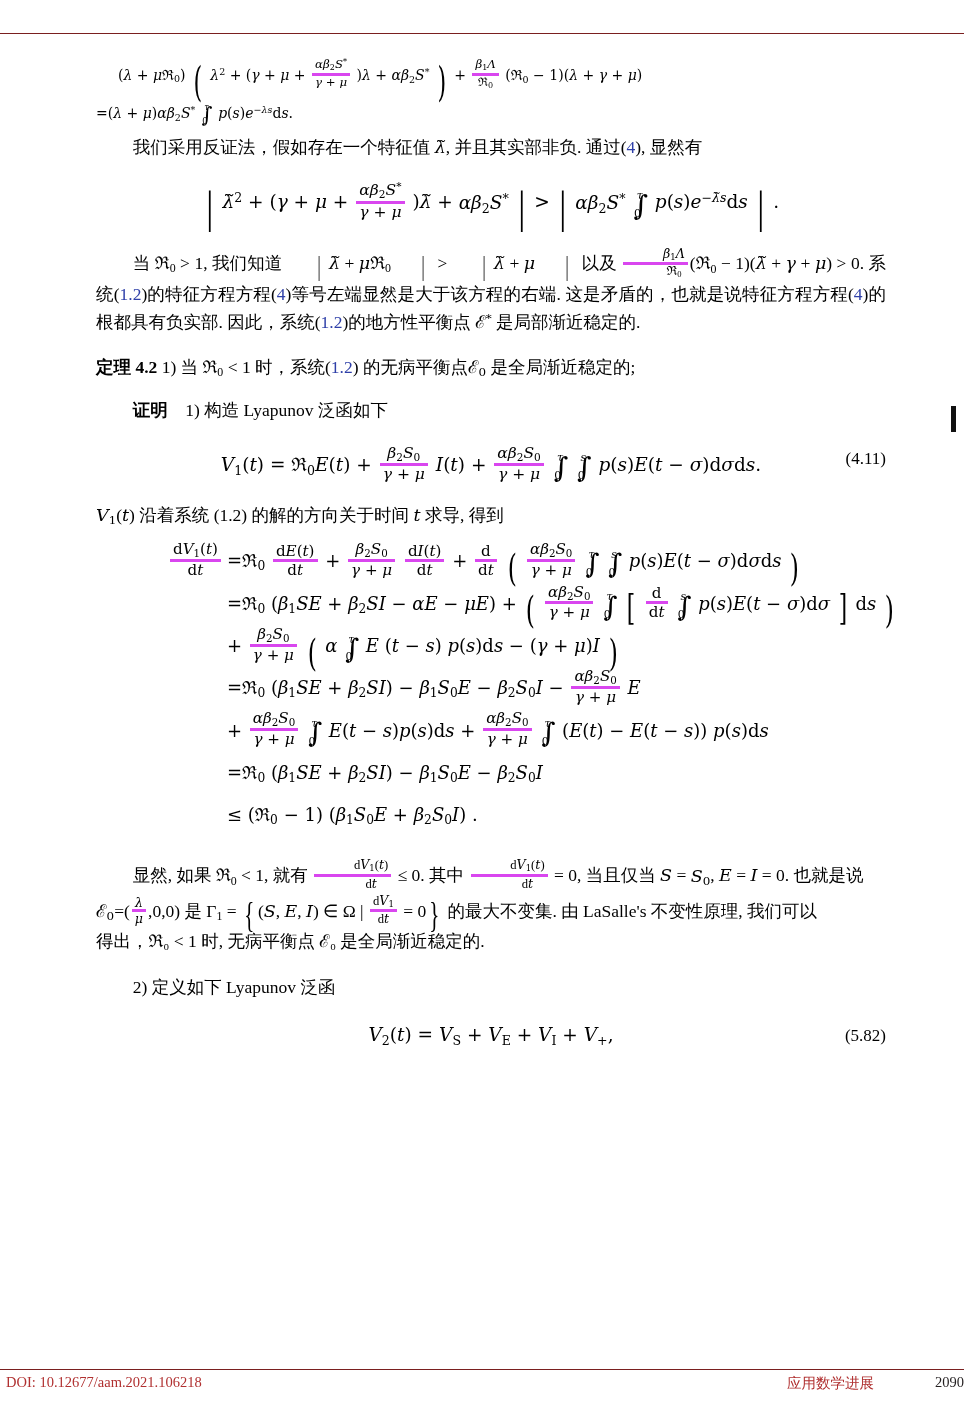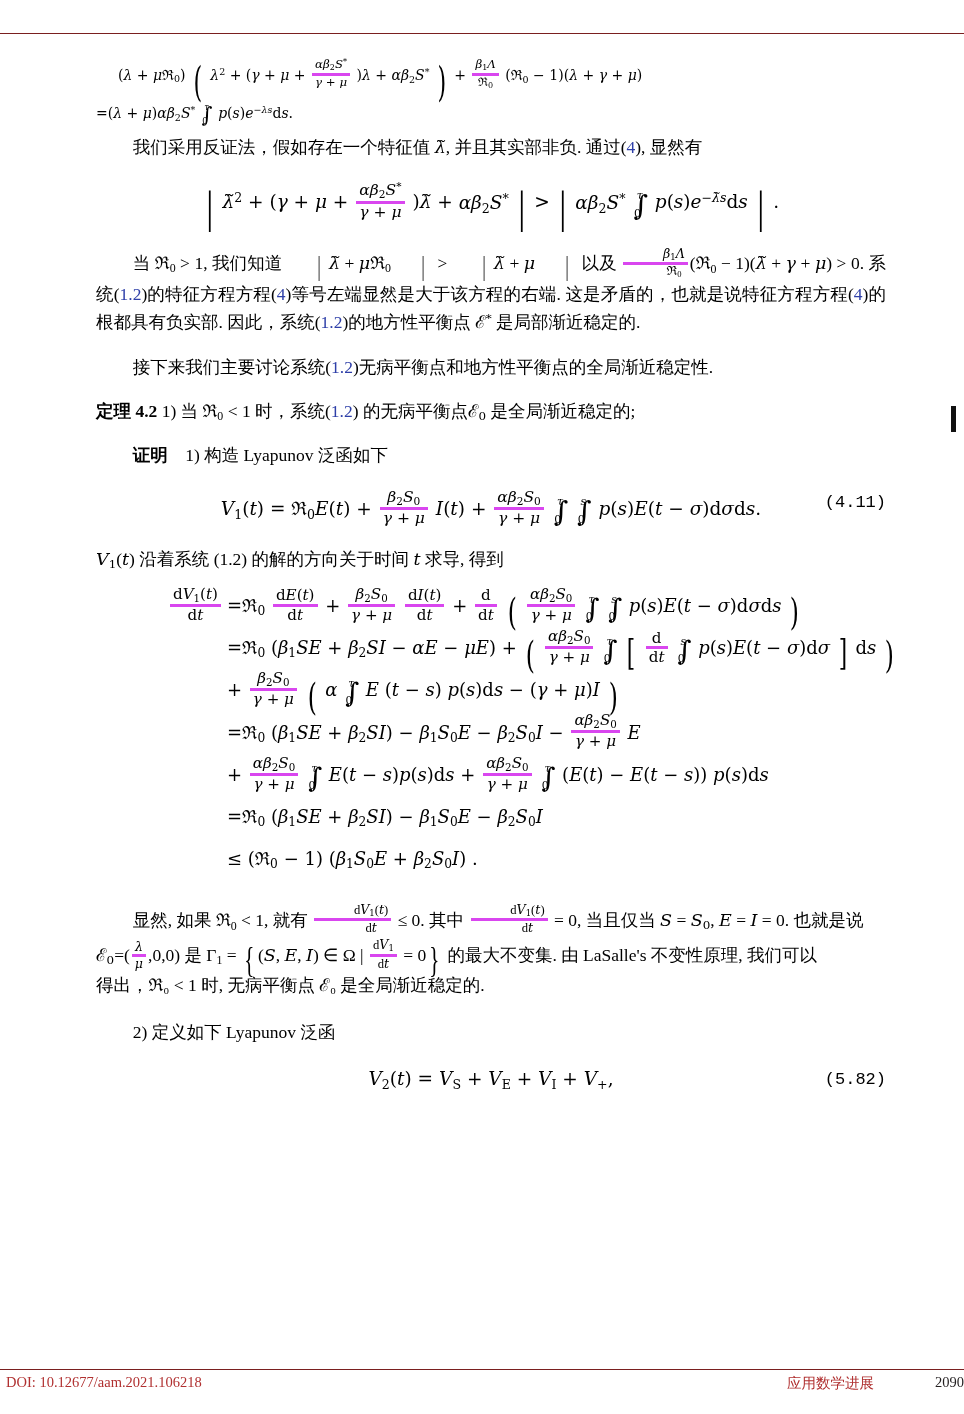--- a/index.html
+++ b/index.html
@@ -119,21 +119,21 @@
     width: 790px;
   }
   .centerline {
     text-align: center;
     font-family: "DejaVu Serif", serif;
     font-size: 18.5px;
   }
   .eqno {
     position: absolute;
     right: 0;
-    font-family: Liberation Mono, monospace;
+    font-family: Liberation Serif, serif;
     font-size: 17px;
     font-style: normal;
   }
   
   .frac {
     display: inline-block;
     vertical-align: -0.52em;
     text-align: center;
     font-size: 0.84em;
     line-height: 1.08;
@@ -290,23 +290,20 @@
     </div>
 
     <p class="para indent gap-md" style="margin-top:26px;">
       当 <span class="up">ℜ<sub>0</sub></span> &gt; 1, 我们知道
       <span class="vbar-sm">|</span><span class="math">λ̃</span><span class="up"> + </span><span class="math">μ</span><span class="up">ℜ<sub>0</sub></span><span class="vbar-sm">|</span>
       &gt;
       <span class="vbar-sm">|</span><span class="math">λ̃</span><span class="up"> + </span><span class="math">μ</span><span class="vbar-sm">|</span>
       以及 <span class="frac sm"><span class="num math">β<sub class="up">1</sub>Λ</span><span class="den up">ℜ<sub>0</sub></span></span>(ℜ<sub>0</sub> − 1)(<span class="math">λ̃</span> + <span class="math">γ</span> + <span class="math">μ</span>) &gt; 0. 系统(<span class="ref">1.2</span>)的特征方程方程(<span class="ref">4</span>)等号左端显然是大于该方程的右端. 这是矛盾的，也就是说特征方程方程(<span class="ref">4</span>)的根都具有负实部. 因此，系统(<span class="ref">1.2</span>)的地方性平衡点 <span class="math up">ℰ<sup>*</sup></span> 是局部渐近稳定的.
     </p>
 
-    <p class="para indent gap-md" style="margin-top:16px;">
-      接下来我们主要讨论系统(<span class="ref">1.2</span>)无病平衡点和地方性平衡点的全局渐近稳定性.
-    </p>
 
     <p class="para gap-md tight" style="margin-top:16px;">
       <span class="bold">定理 4.2</span>
       1) 当 ℜ<sub>0</sub> &lt; 1 时，系统(<span class="ref">1.2</span>) 的无病平衡点<span class="math up">ℰ<sub>0</sub></span> 是全局渐近稳定的;
     </p>
 
     <p class="para indent gap-md" style="margin-top:14px;">
       <span class="bold">证明</span>
       &nbsp;&nbsp;&nbsp;<span>1) 构造 Lyapunov 泛函如下</span>
     </p>

